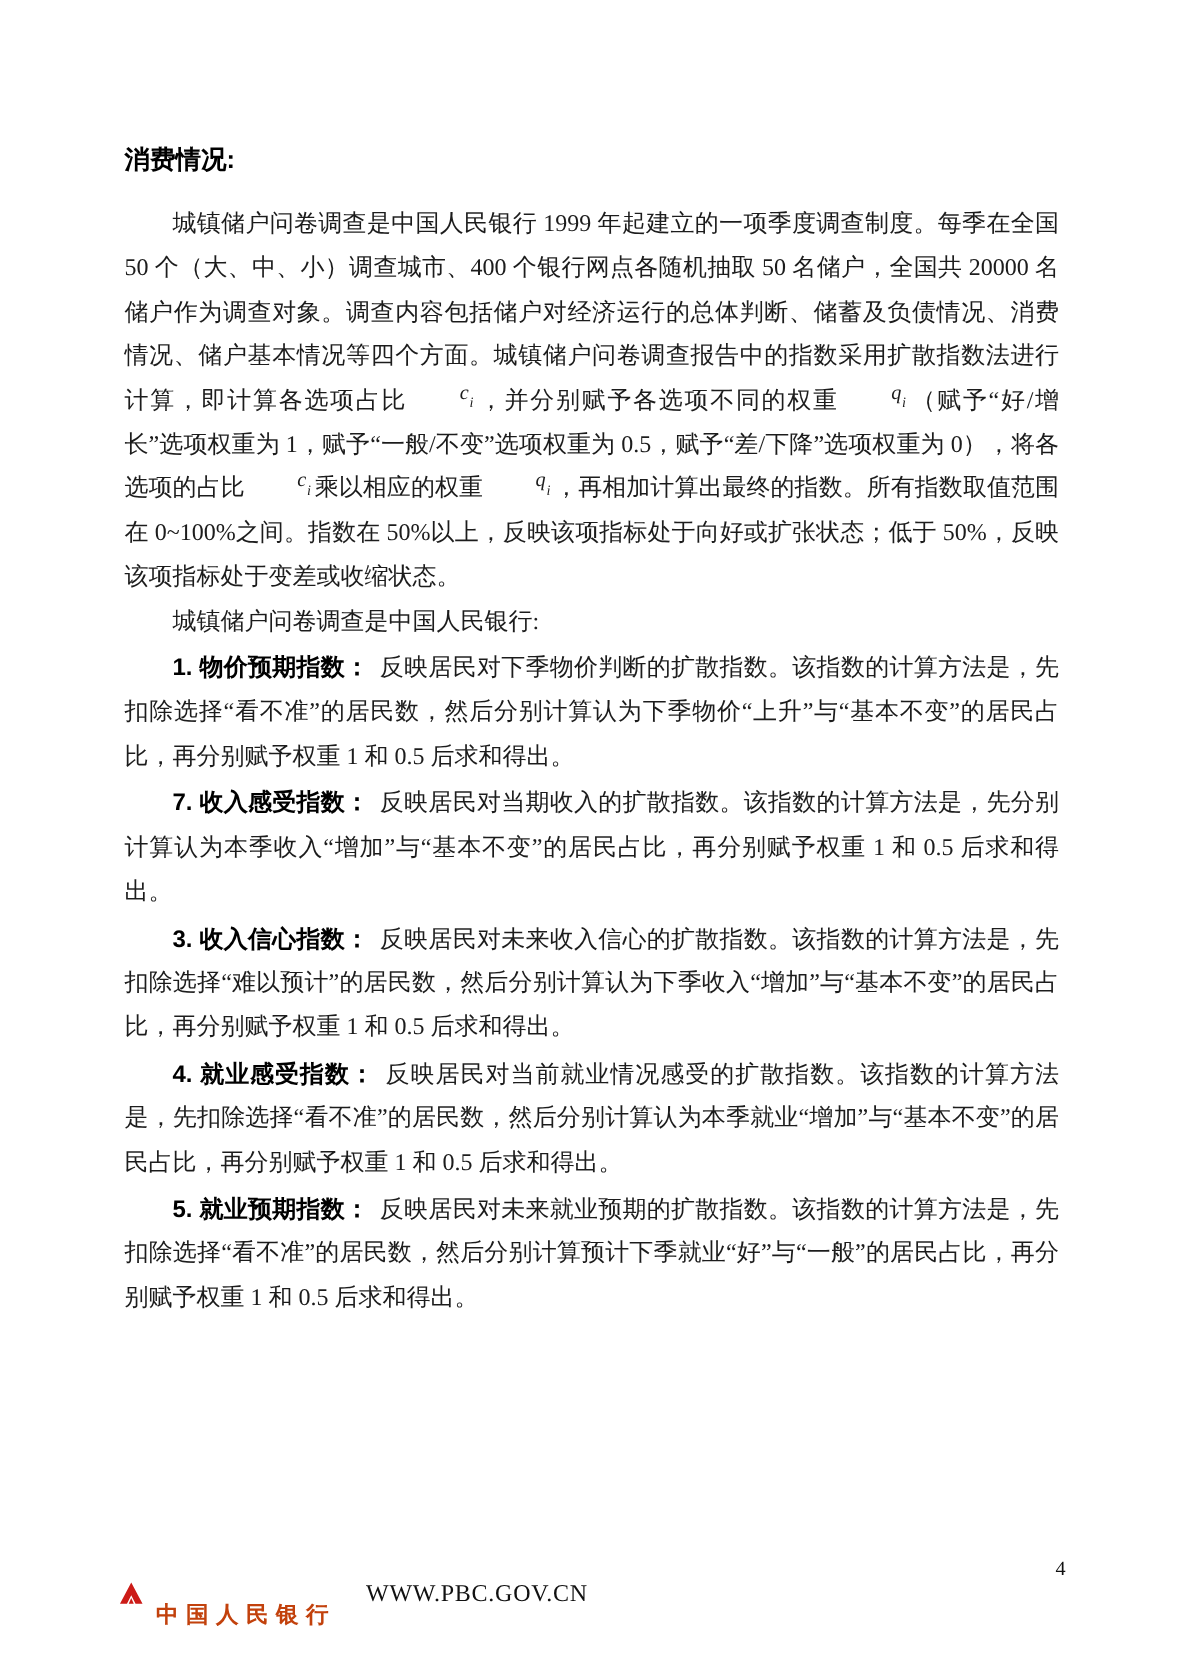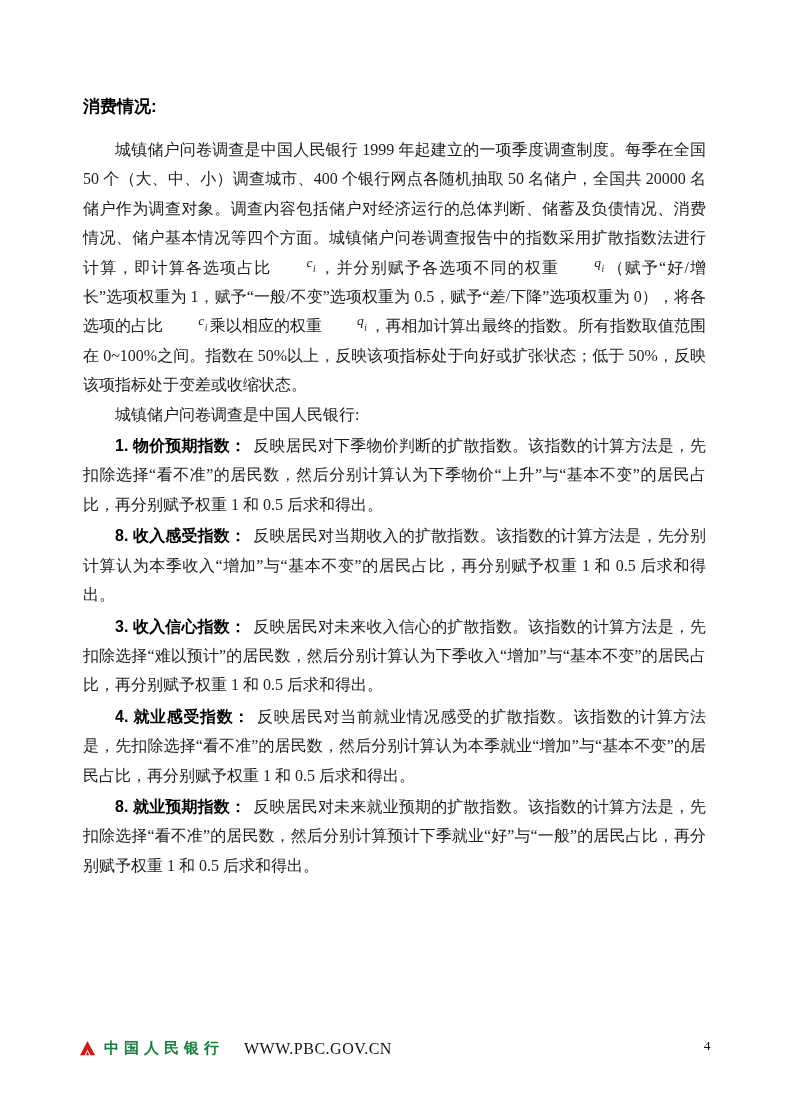--- a/index.html
+++ b/index.html
@@ -71,23 +71,24 @@
   .logo {
     width: 19px;
     height: 19px;
     display: inline-block;
   }
   .bank-name {
     font-family: "Liberation Serif", "DejaVu Serif", serif;
     font-size: 15px;
     font-weight: bold;
     letter-spacing: 5px;
-    color: #15803d;
+    color: #c2410c;
     margin-left: 7px;
     white-space: nowrap;
+    margin-top: 28px;
   }
   .website {
     font-family: "Liberation Serif", "DejaVu Serif", serif;
     font-size: 16px;
     letter-spacing: 0.5px;
     color: #111111;
     margin-left: 20px;
     white-space: nowrap;
   }
   .page-number {
@@ -104,24 +105,24 @@
 <body>
 
 <div class="page" style="color: rgb(28, 28, 28); background: rgb(255, 255, 255);">
 
   <div class="content">
     <h1 class="heading">消费情况:</h1>
     <div id="paragraphs">
         <p class="para"><span>城镇储户问卷调查是中国人民银行 1999 年起建立的一项季度调查制度。每季在全国 50 个（大、中、小）调查城市、400 个银行网点各随机抽取 50 名储户，全国共 20000 名储户作为调查对象。调查内容包括储户对经济运行的总体判断、储蓄及负债情况、消费情况、储户基本情况等四个方面。城镇储户问卷调查报告中的指数采用扩散指数法进行计算，即计算各选项占比</span><span class="math"><i>c</i><sub>i</sub></span><span>，并分别赋予各选项不同的权重</span><span class="math"><i>q</i><sub>i</sub></span><span>（赋予“好/增长”选项权重为 1，赋予“一般/不变”选项权重为 0.5，赋予“差/下降”选项权重为 0），将各选项的占比</span><span class="math"><i>c</i><sub>i</sub></span><span>乘以相应的权重</span><span class="math"><i>q</i><sub>i</sub></span><span>，再相加计算出最终的指数。所有指数取值范围在 0~100%之间。指数在 50%以上，反映该项指标处于向好或扩张状态；低于 50%，反映该项指标处于变差或收缩状态。</span></p>
         <p class="para"><span>城镇储户问卷调查是中国人民银行:</span></p>
         <p class="para item"><b>1. 物价预期指数：</b><span>反映居民对下季物价判断的扩散指数。该指数的计算方法是，先扣除选择“看不准”的居民数，然后分别计算认为下季物价“上升”与“基本不变”的居民占比，再分别赋予权重 1 和 0.5 后求和得出。</span></p>
-        <p class="para item"><b>8. 收入感受指数：</b><span>反映居民对当期收入的扩散指数。该指数的计算方法是，先分别计算认为本季收入“增加”与“基本不变”的居民占比，再分别赋予权重 1 和 0.5 后求和得出。</span></p>
+        <p class="para item"><b>7. 收入感受指数：</b><span>反映居民对当期收入的扩散指数。该指数的计算方法是，先分别计算认为本季收入“增加”与“基本不变”的居民占比，再分别赋予权重 1 和 0.5 后求和得出。</span></p>
         <p class="para item"><b>3. 收入信心指数：</b><span>反映居民对未来收入信心的扩散指数。该指数的计算方法是，先扣除选择“难以预计”的居民数，然后分别计算认为下季收入“增加”与“基本不变”的居民占比，再分别赋予权重 1 和 0.5 后求和得出。</span></p>
         <p class="para item"><b>4. 就业感受指数：</b><span>反映居民对当前就业情况感受的扩散指数。该指数的计算方法是，先扣除选择“看不准”的居民数，然后分别计算认为本季就业“增加”与“基本不变”的居民占比，再分别赋予权重 1 和 0.5 后求和得出。</span></p>
-        <p class="para item"><b>8. 就业预期指数：</b><span>反映居民对未来就业预期的扩散指数。该指数的计算方法是，先扣除选择“看不准”的居民数，然后分别计算预计下季就业“好”与“一般”的居民占比，再分别赋予权重 1 和 0.5 后求和得出。</span></p>
+        <p class="para item"><b>5. 就业预期指数：</b><span>反映居民对未来就业预期的扩散指数。该指数的计算方法是，先扣除选择“看不准”的居民数，然后分别计算预计下季就业“好”与“一般”的居民占比，再分别赋予权重 1 和 0.5 后求和得出。</span></p>
       </div>
   </div>
 
   <div class="footer">
     <span class="logo">
       <svg viewBox="0 0 24 24" width="19" height="19" aria-hidden="true">
         <path class="logo-fill" fill="#cc1b17" d="M12 2.5 L21.5 20.5 L15.6 20.5 L12 13.2 L8.4 20.5 L2.5 20.5 Z"></path>
         <path class="logo-fill" fill="#cc1b17" d="M12 15.6 L14.1 20.5 L9.9 20.5 Z"></path>
       </svg>
     </span>

